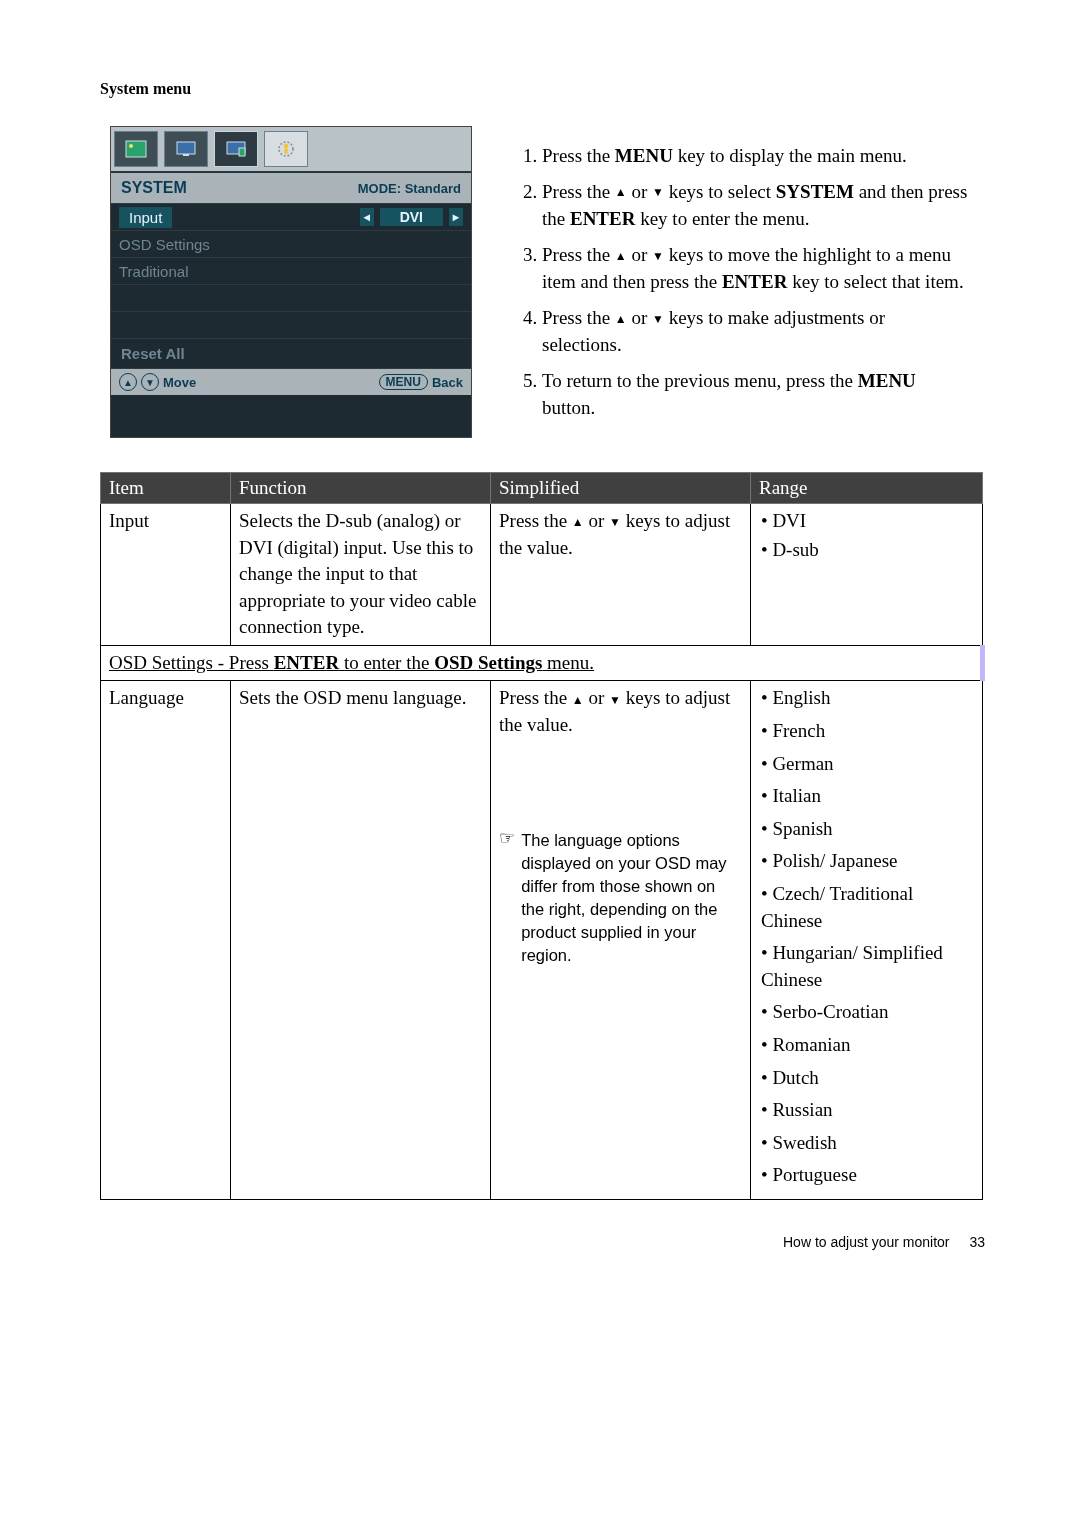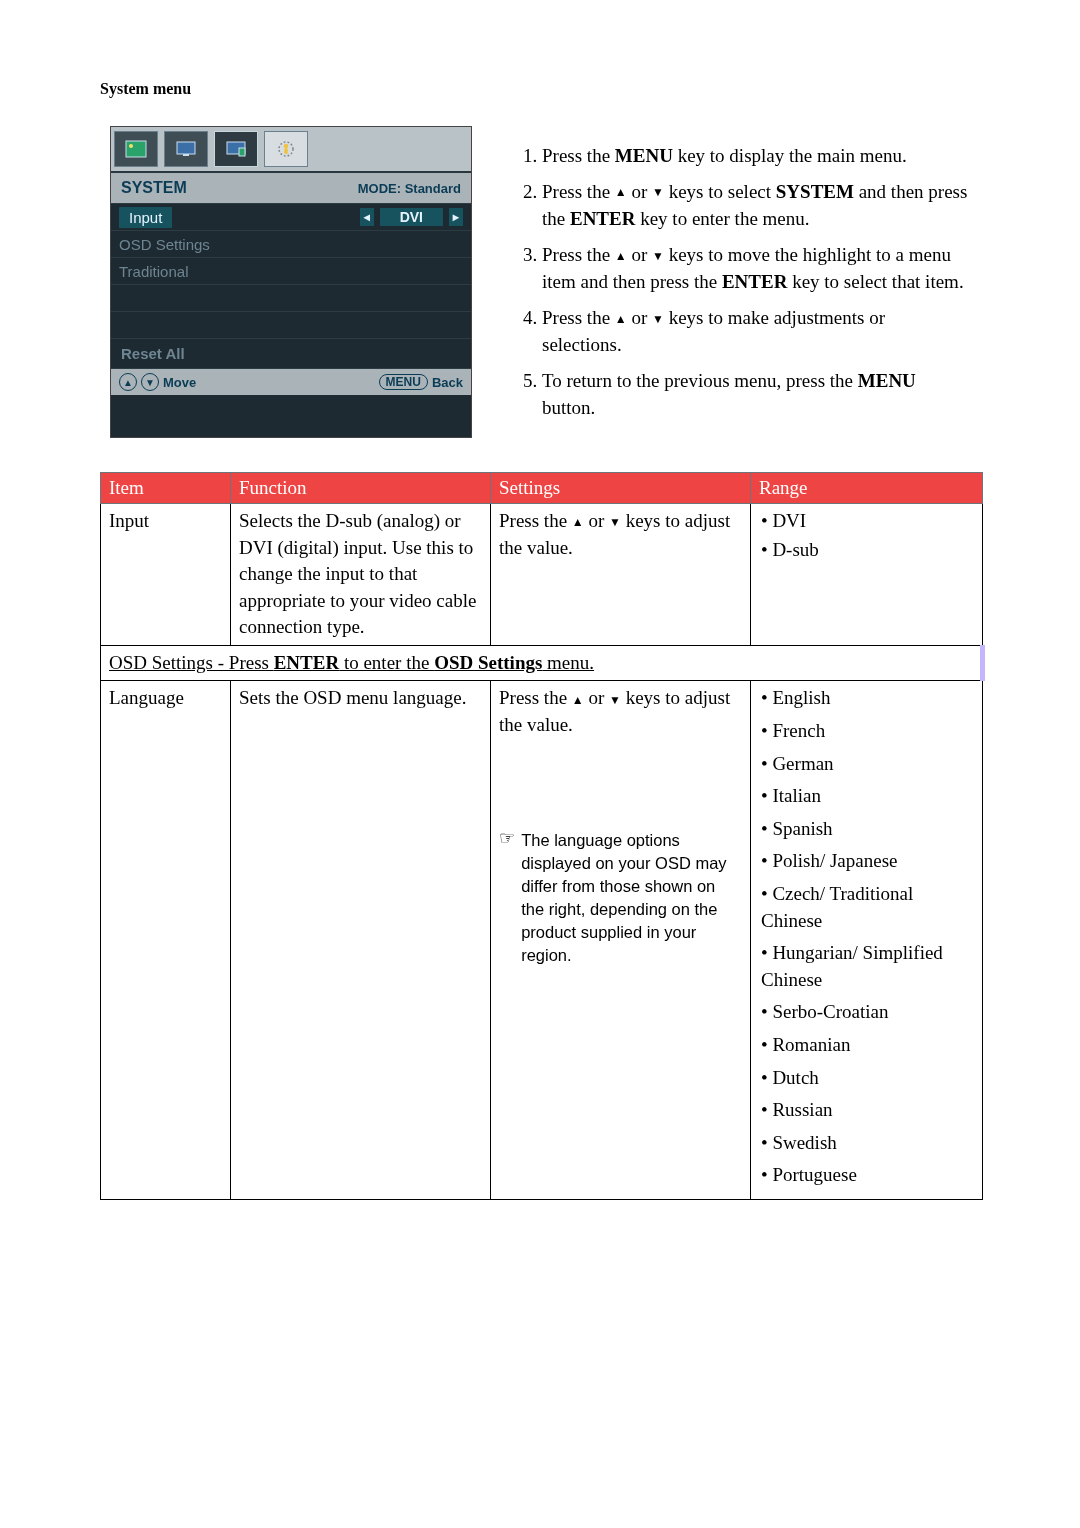--- a/index.html
+++ b/index.html
@@ -161,21 +161,21 @@
   .instructions li { margin-bottom: 8px; }
   .tri-up, .tri-down { display: inline-block; font-size: 12px; vertical-align: middle; }
   b { font-weight: bold; }
   
   table.main {
     border-collapse: collapse;
     width: 100%;
     font-size: 19px;
   }
   table.main th {
-    background: #ef4444;
+    background: #404040;
     color: #fff;
     font-weight: normal;
     text-align: left;
     padding: 4px 8px;
     border: 1px solid #6a757c;
     font-family: Georgia, serif;
     font-size: 19px;
   }
   table.main td {
     border: 1px solid #000;
@@ -295,21 +295,21 @@
     <colgroup>
       <col style="width:130px">
         <col style="width:260px">
         <col style="width:260px">
         <col>
     </colgroup>
     <tbody>
         <tr>
       <th>Item</th>
       <th>Function</th>
-      <th>Settings</th>
+      <th>Simplified</th>
       <th>Range</th>
     </tr>
     <tr>
       <td>Input</td>
       <td>Selects the D-sub (analog) or DVI (digital) input. Use this to change the input to that appropriate to your video cable connection type.</td>
       <td>
         <span>Press the </span><span class="tri-up">▲</span><span> or </span><span class="tri-down">▼</span><span> keys to adjust the value.</span>
       </td>
       <td>
         <ul class="rangecol">
@@ -350,13 +350,17 @@
               <li style="white-space: pre-line; margin-bottom: 6px;">• Dutch</li>
               <li style="white-space: pre-line; margin-bottom: 6px;">• Russian</li>
               <li style="white-space: pre-line; margin-bottom: 6px;">• Swedish</li>
               <li style="white-space: pre-line; margin-bottom: 6px;">• Portuguese</li>
             </ul>
       </td>
     </tr>
   </tbody>
     </table>
 
+  <div class="footer-line">
+    <span>How to adjust your monitor</span>
+    <span class="pg">33</span>
+  </div>
 </div>
 
 </body></html>

